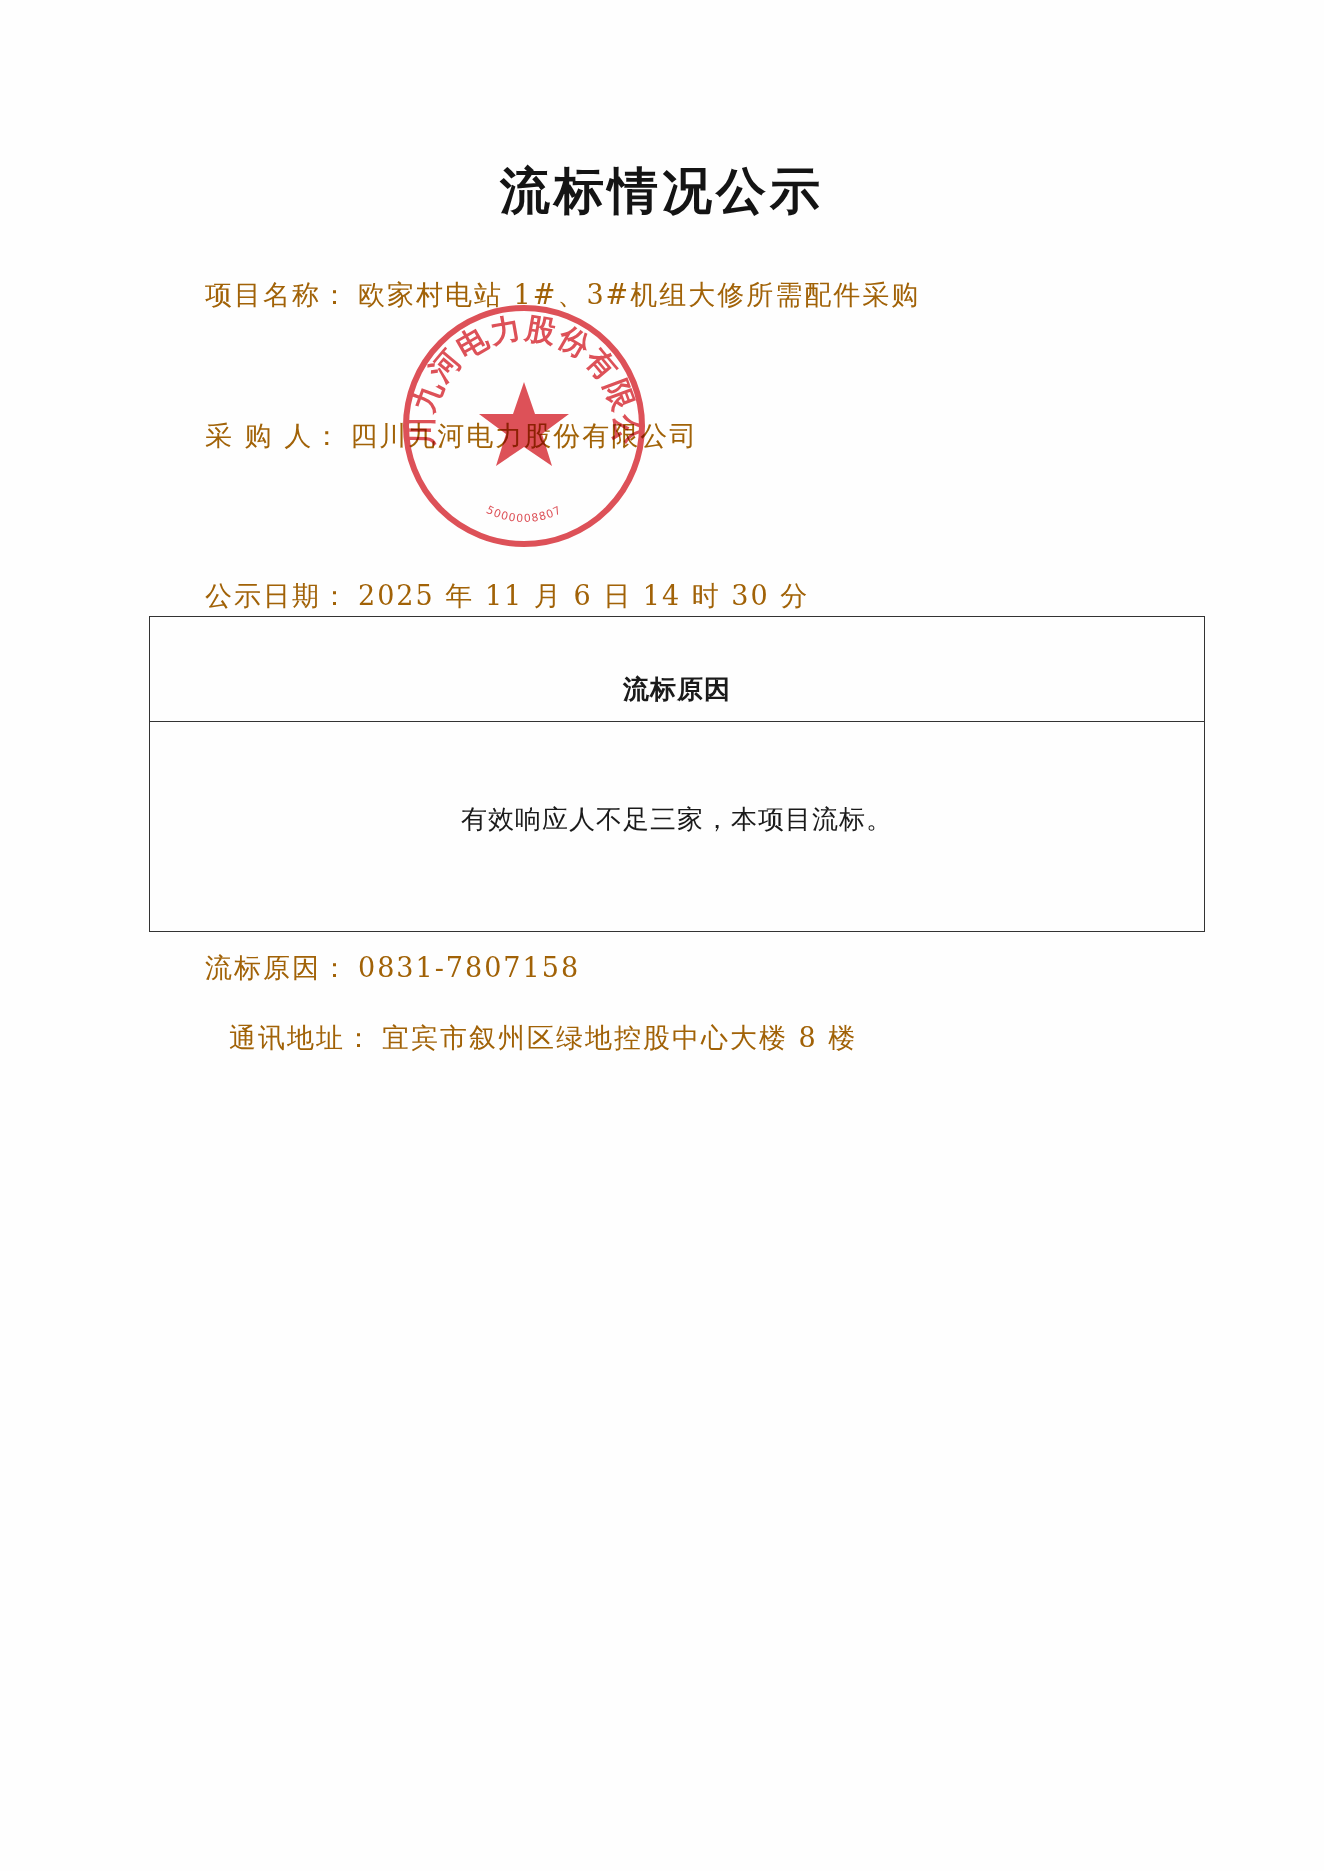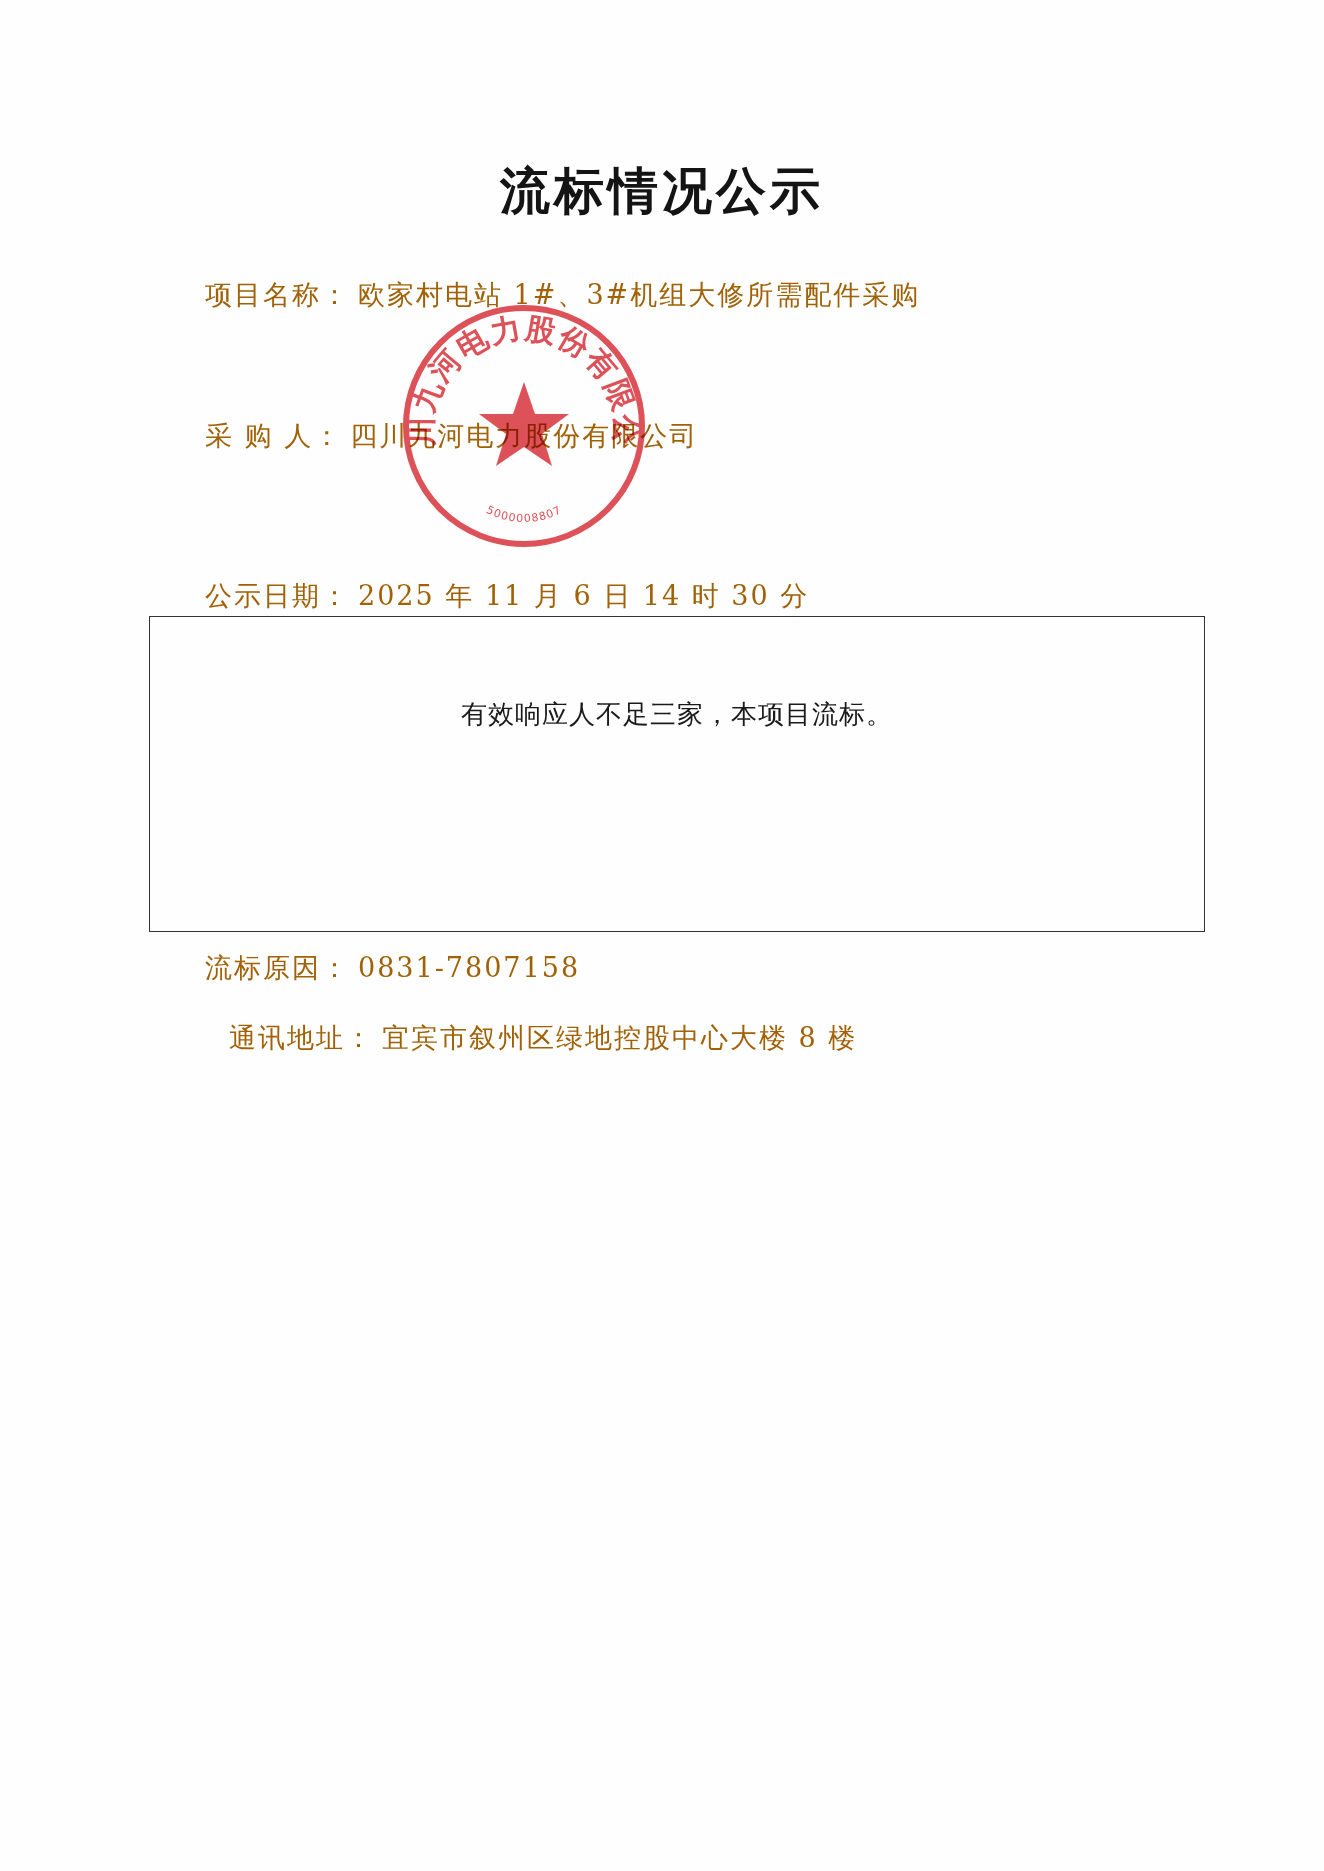--- a/index.html
+++ b/index.html
@@ -102,20 +102,21 @@
     <span class="label">项目名称：</span><span class="value">欧家村电站 1#、3#机组大修所需配件采购</span>
   </div>
   <div class="field-row" style="top:418px;">
     <span class="label">采 购 人：</span><span class="value">四川九河电力股份有限公司</span>
   </div>
   <div class="field-row" style="top:557px;margin-top:21px;">
     <span class="label">公示日期：</span><span class="value">2025 年 11 月 6 日 14 时 30 分</span>
   </div>
 
   <div class="reason-box">
+    <div class="reason-header">流标原因</div>
     <div class="reason-body">有效响应人不足三家，本项目流标。</div>
   </div>
 
   <div class="field-row" style="top:950px;">
     <span class="label">流标原因：</span><span class="value">0831-7807158</span>
   </div>
   <div class="field-row" style="top:1020px;margin-left:24px;">
     <span class="label">通讯地址：</span><span class="value">宜宾市叙州区绿地控股中心大楼 8 楼</span>
   </div>
 

